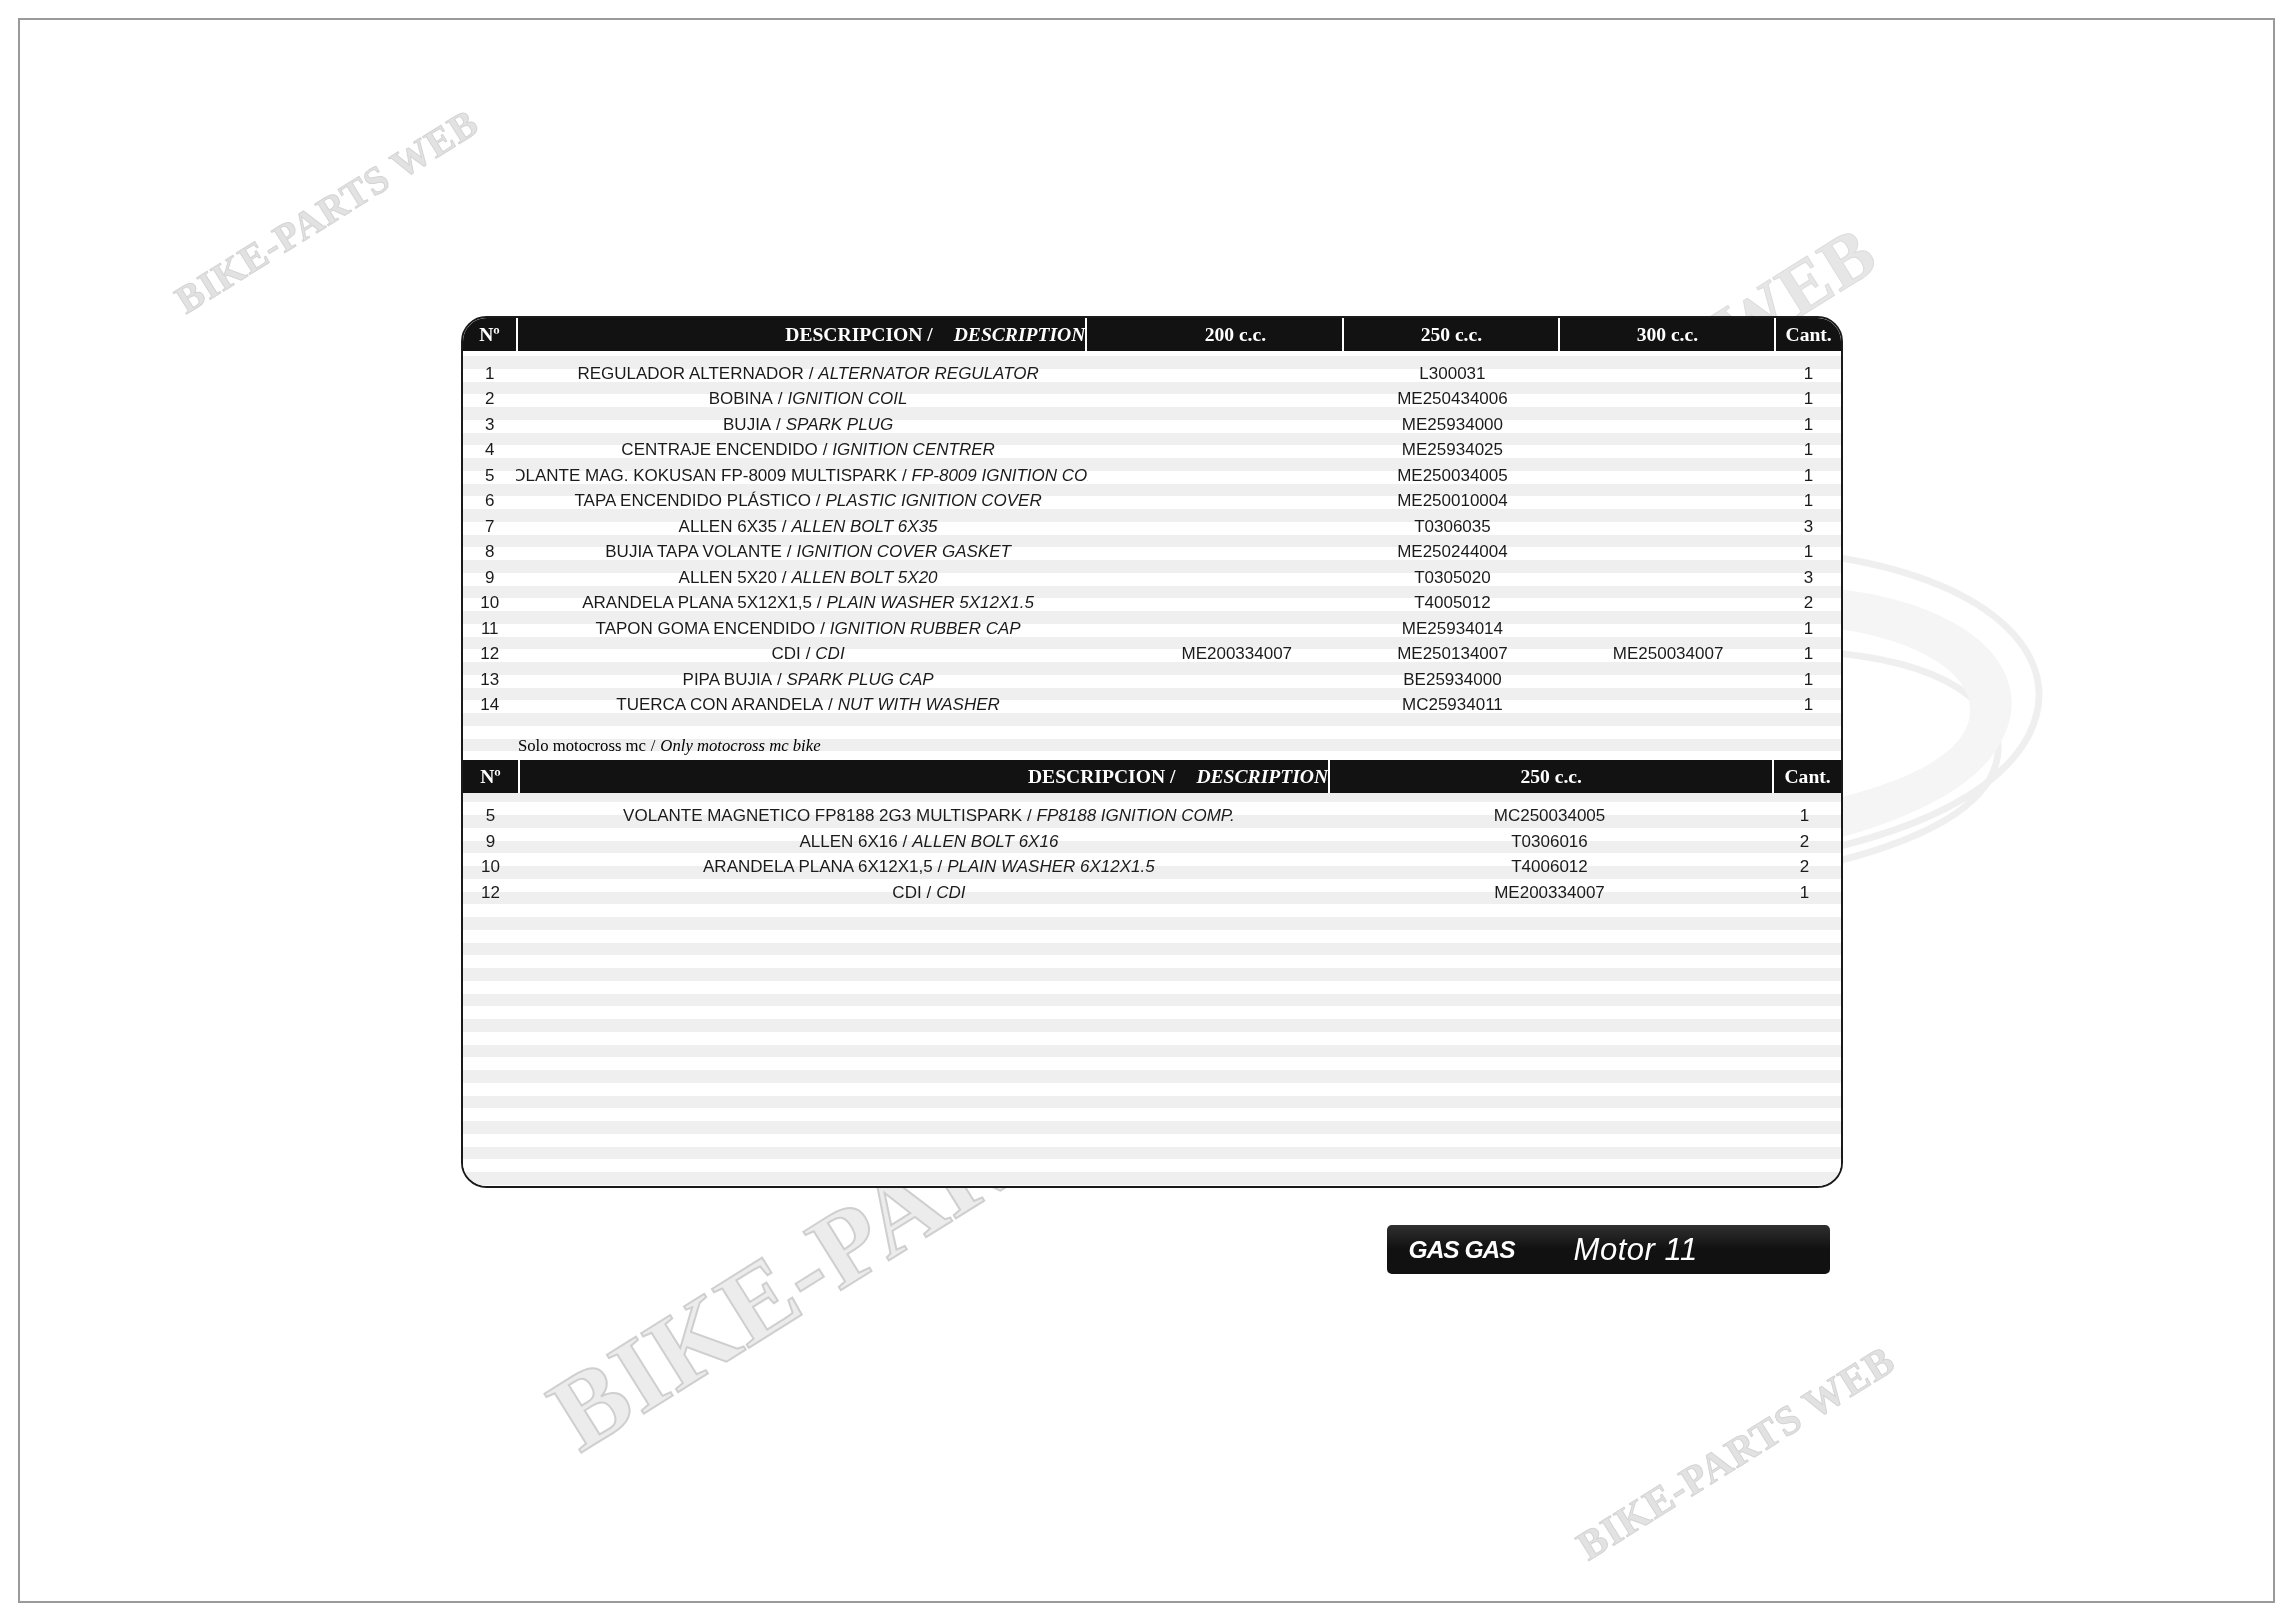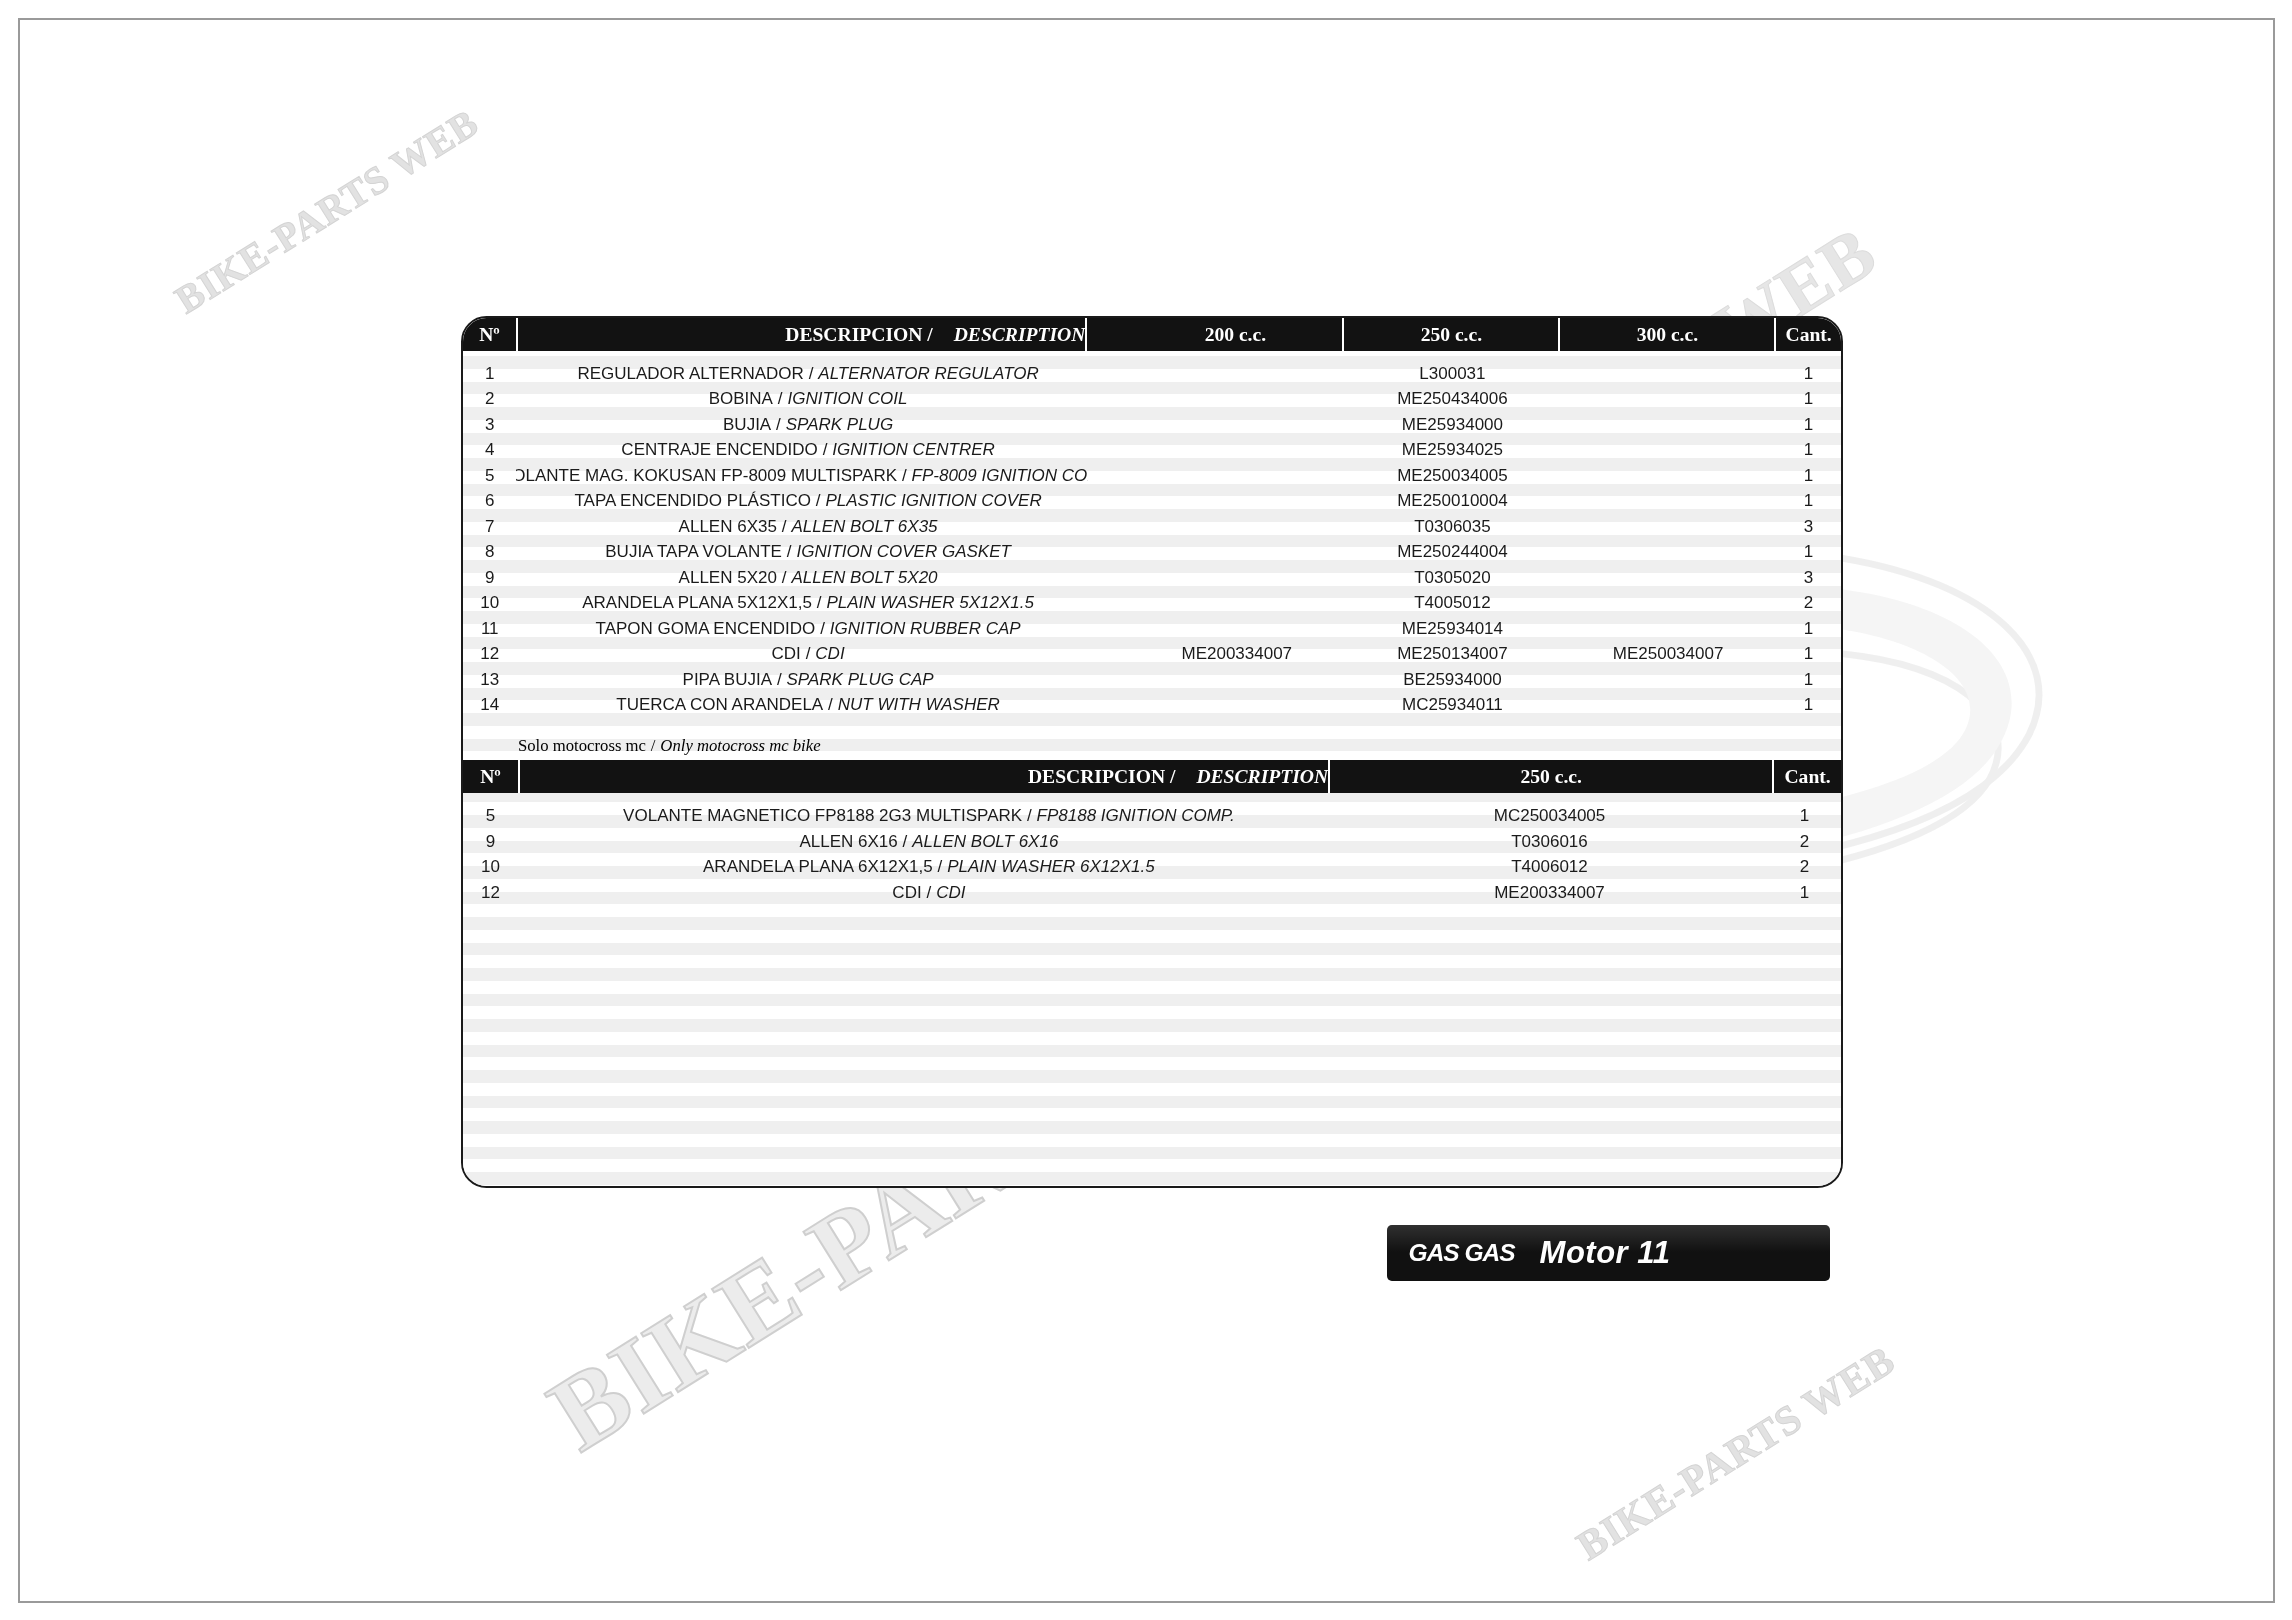--- a/index.html
+++ b/index.html
@@ -190,43 +190,44 @@
     color: #000000;
   }
   .note em { font-style: italic; }
 
   .spacer-sm { height: 13.7px; }
 
   
   #motor-badge {
     position: absolute;
     left: 1387px; top: 1225px;
-    width: 443px; height: 56px;
+    width: 443px; height: 49px;
     background: #111111;
     border-radius: 4.9px;
     display: flex;
     align-items: center;
     overflow: hidden;
+    gap: 7px;
   }
   #motor-badge .gg {
     color: #ffffff;
     font-family: "Liberation Sans", sans-serif;
     font-style: italic;
     font-weight: bold;
     font-size: 24.5px;
     letter-spacing: -1px;
     margin-left: 21.6px;
   }
   #motor-badge .mdl {
     color: #ffffff;
     font-family: "Liberation Sans", sans-serif;
     font-style: italic;
-    font-weight: bold;
+    font-weight: normal;
     font-size: 31px;
-    margin-left: 25px;
+    margin-left: 52px;
     letter-spacing: 0.5px;
   }
   #motor-badge .sheen {
     position: absolute;
     left: 0; top: 0; right: 0; height: 48%;
     background: linear-gradient(to bottom, rgba(255,255,255,.13), rgba(255,255,255,0));
     pointer-events: none;
   }
 </style>
 </head>

